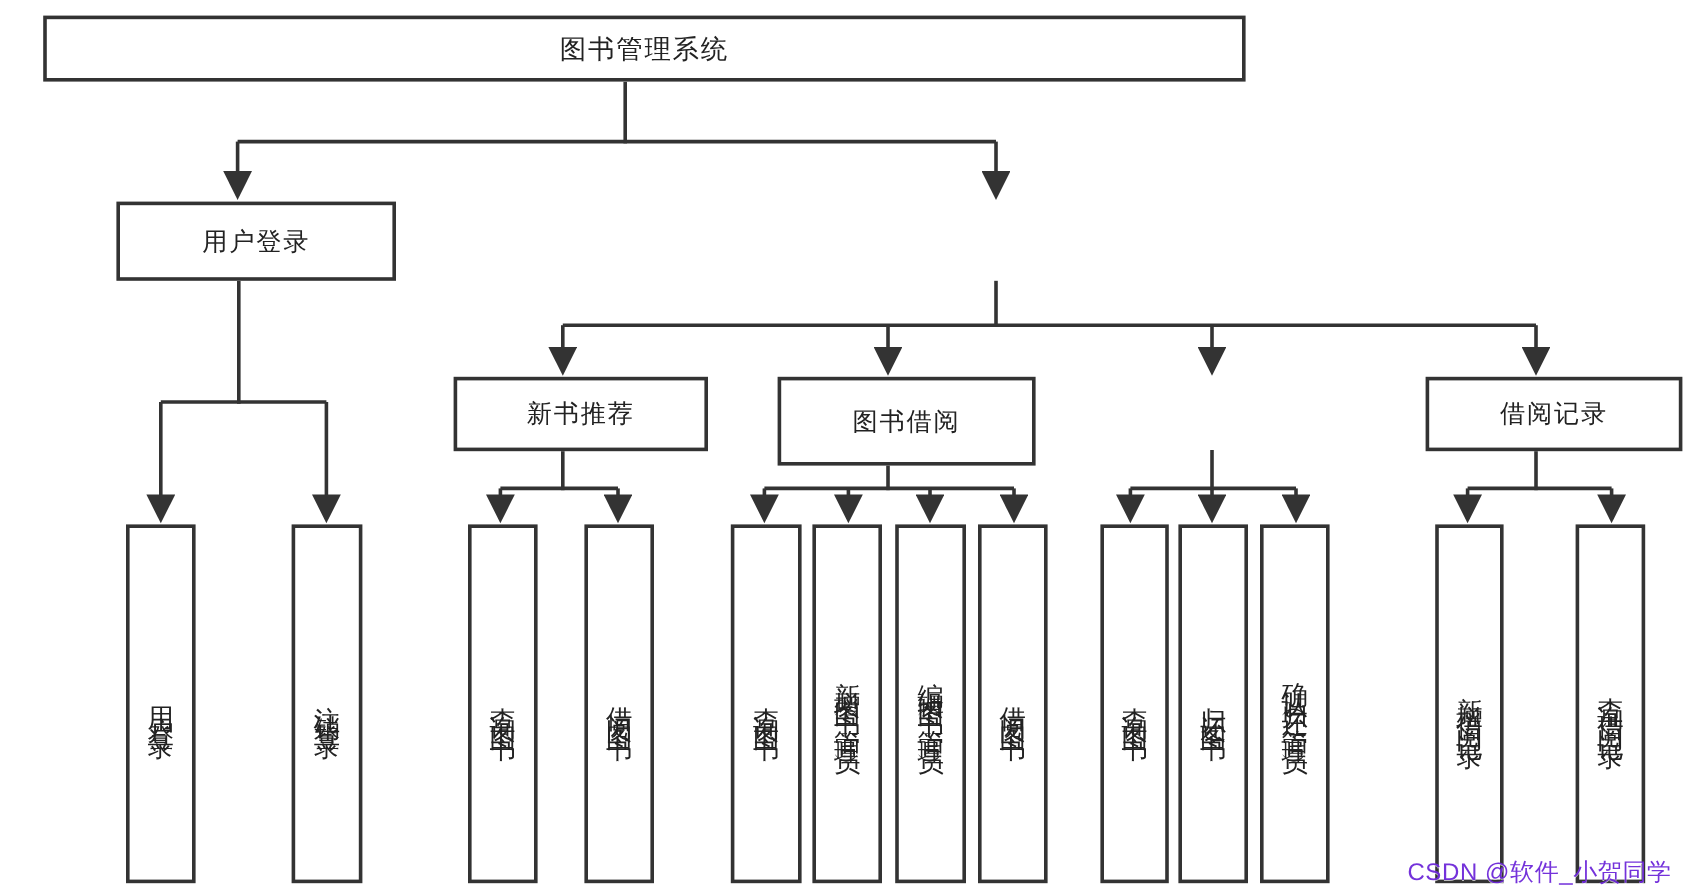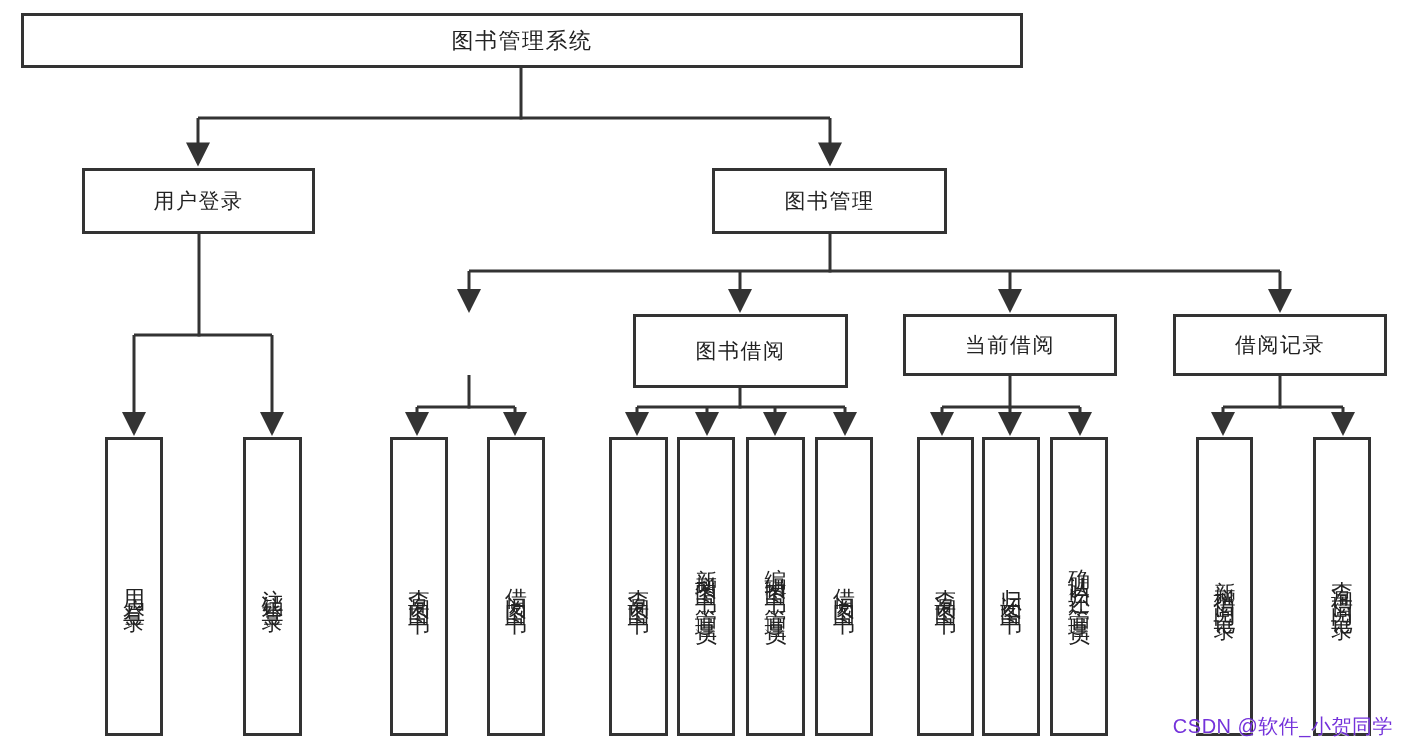--- a/index.html
+++ b/index.html
@@ -16,21 +16,21 @@
   .box {
     position:absolute;
     background:#ffffff;
     border:3px solid #333333;
     color:#222222;
     display:flex;
     align-items:center;
     justify-content:center;
     text-align:center;
   }
-  .box.h { font-size:21px; letter-spacing:1.5px; }
+  .box.h { font-size:21px; letter-spacing:1.5px;margin-left:15px; }
   .box.root { font-size:22px; }
   .box.v {
     writing-mode:vertical-rl;
     text-orientation:mixed;
     font-size:22px;
     letter-spacing:8px;
     line-height:1;
   }
   .watermark {
     position:absolute;
@@ -90,24 +90,23 @@
       <path d="M1010 407 V432.5" marker-end="url(#arrow)"></path>
       <path d="M1080 407 V432.5" marker-end="url(#arrow)"></path>
       <path d="M1223 407 V432.5" marker-end="url(#arrow)"></path>
       <path d="M1343 407 V432.5" marker-end="url(#arrow)"></path>
     </g>
   </svg>
 
   <div class="box h root" style="left:21px;top:13px;width:1002px;height:55px">图书管理系统</div>
 
   <div class="box h" style="left:82px;top:168px;width:233px;height:66px">用户登录</div>
-  <div class="box h" style="left:712px;top:168px;width:235px;height:66px">图书管理</div>
 
+  <div class="box h" style="left:363px;top:314px;width:212px;height:62px">新书推荐</div>
   <div class="box h" style="left:633px;top:314px;width:215px;height:74px">图书借阅</div>
-  <div class="box h" style="left:903px;top:314px;width:214px;height:62px">当前借阅</div>
   <div class="box h" style="left:1173px;top:314px;width:214px;height:62px">借阅记录</div>
 
   <div class="box v" style="left:105px;top:437px;width:58px;height:299px">用户登录</div>
   <div class="box v" style="left:243px;top:437px;width:59px;height:299px">注销登录</div>
   <div class="box v" style="left:390px;top:437px;width:58px;height:299px">查询图书</div>
   <div class="box v" style="left:487px;top:437px;width:58px;height:299px">借阅图书</div>
   <div class="box v" style="left:609px;top:437px;width:59px;height:299px">查询图书</div>
   <div class="box v" style="left:677px;top:437px;width:58px;height:299px">新增图书（管理员）</div>
   <div class="box v" style="left:746px;top:437px;width:59px;height:299px">编辑图书（管理员）</div>
   <div class="box v" style="left:815px;top:437px;width:58px;height:299px">借阅图书</div>

